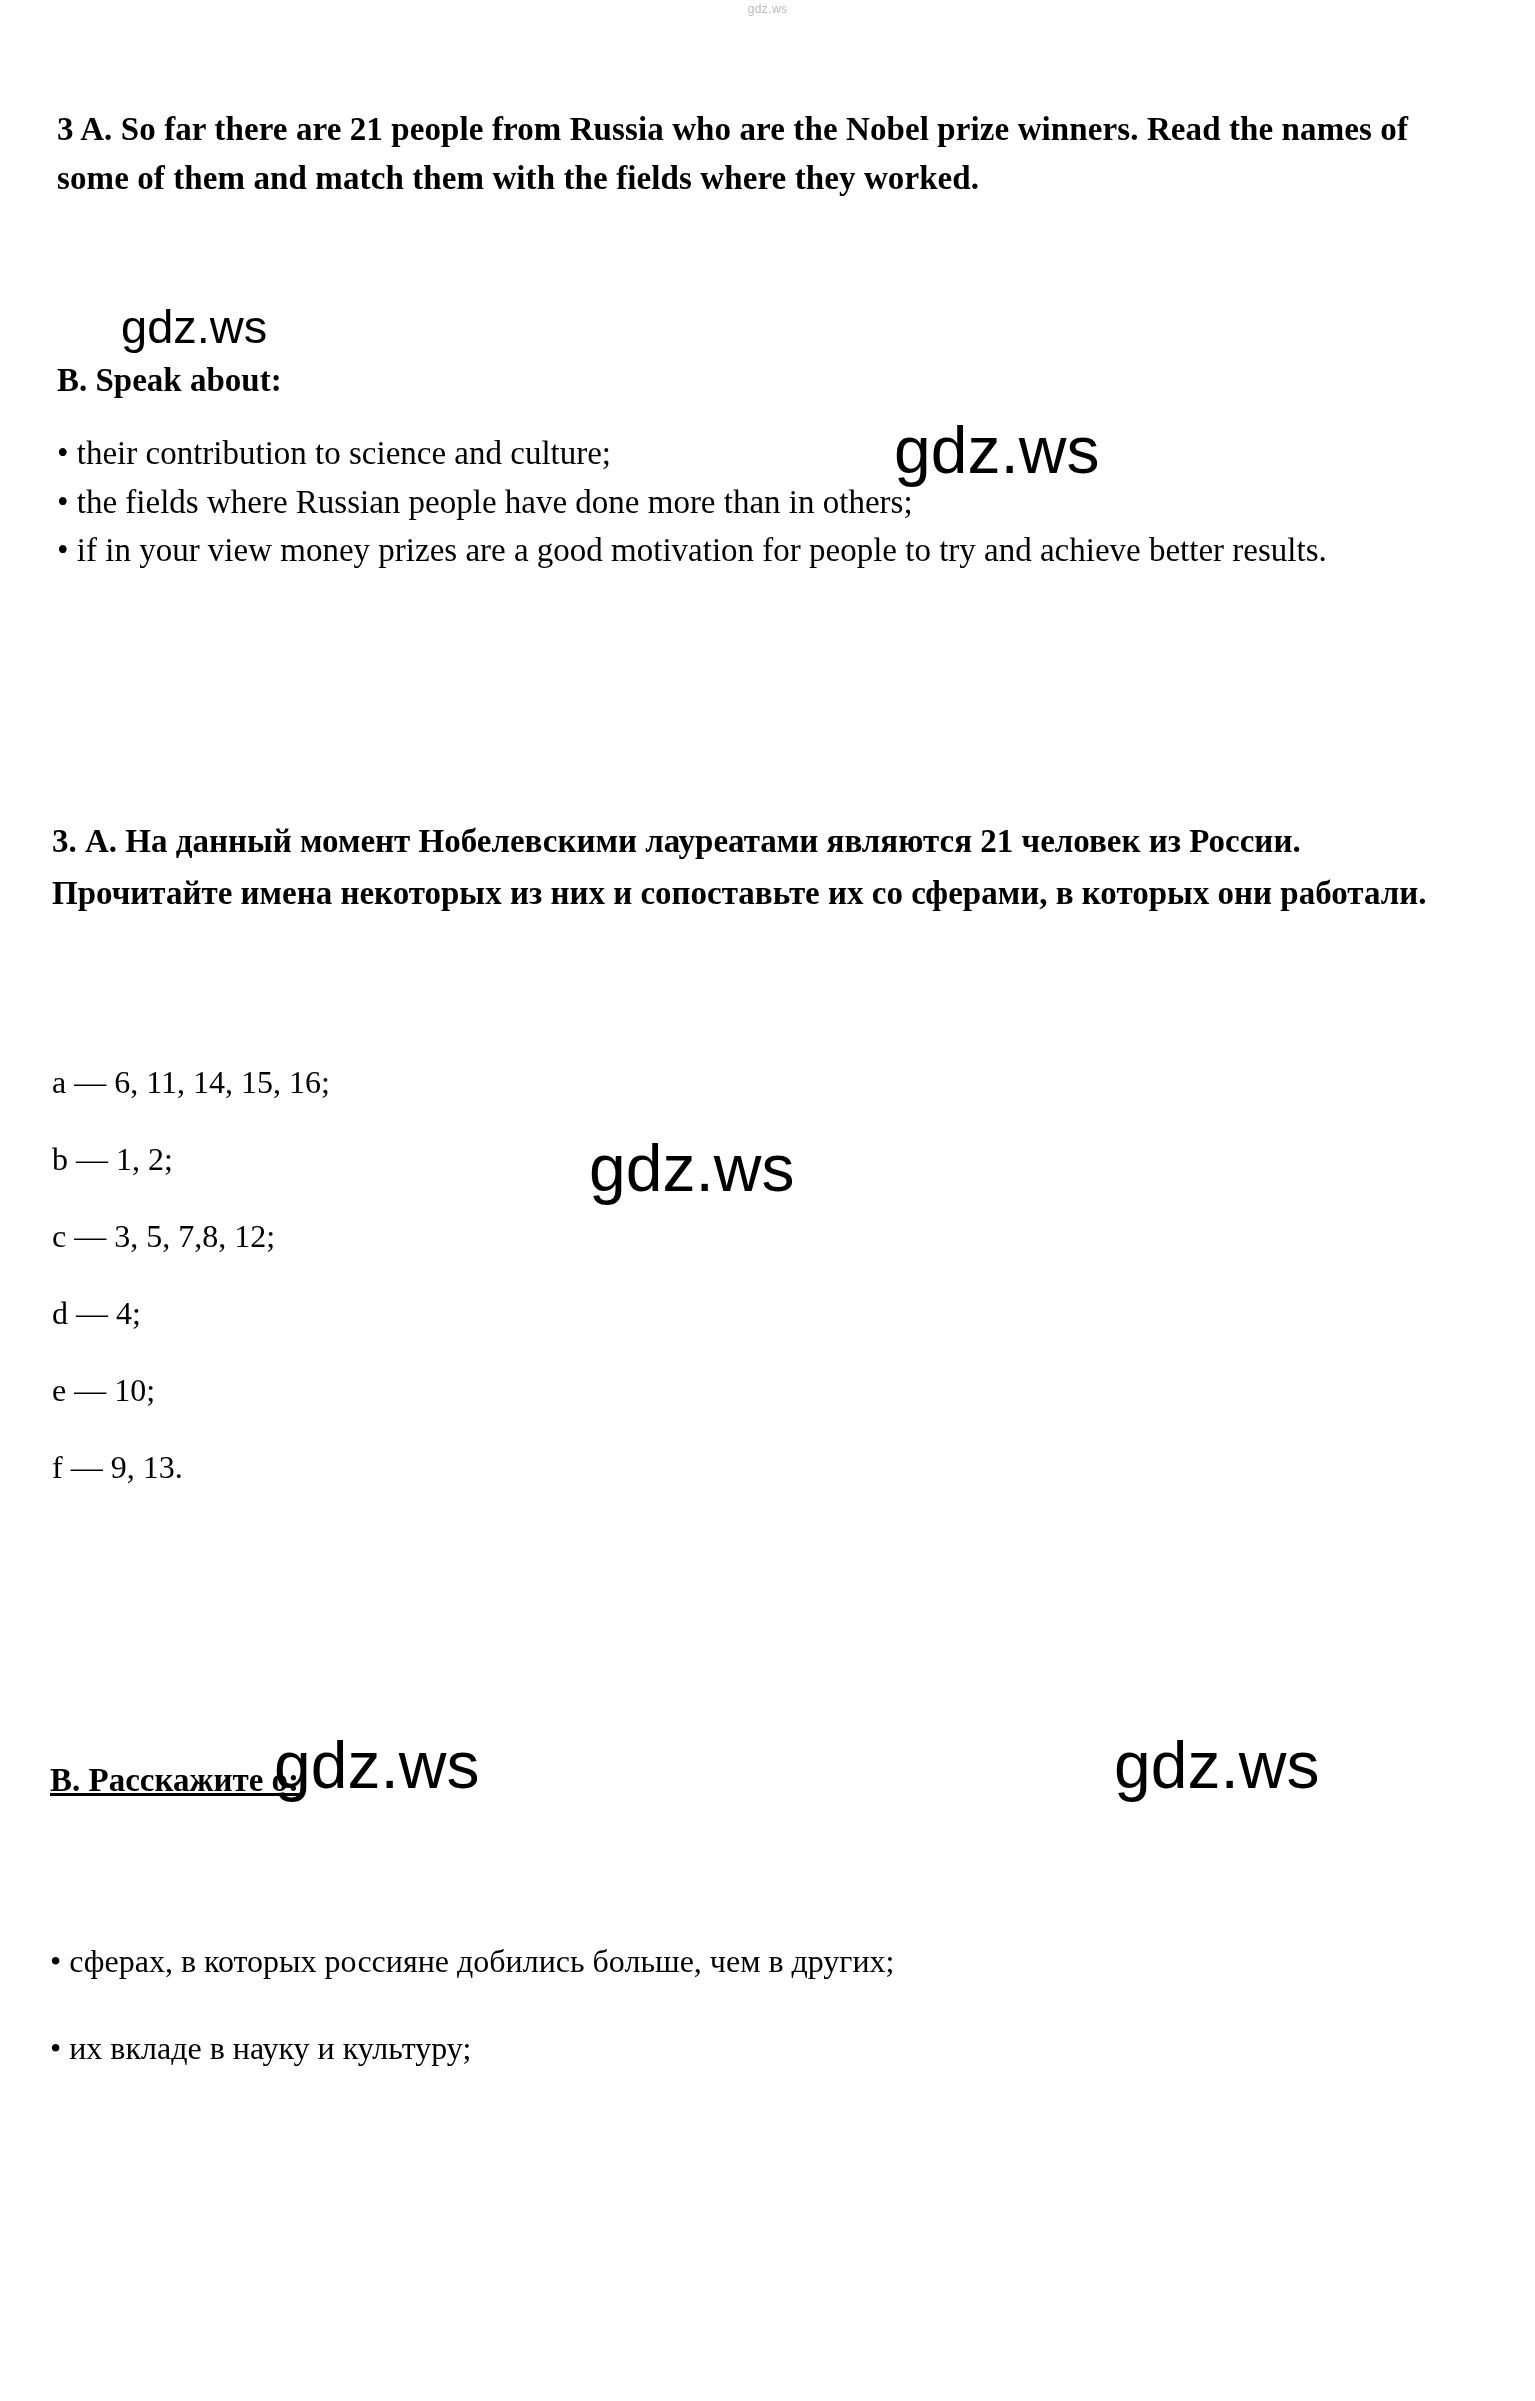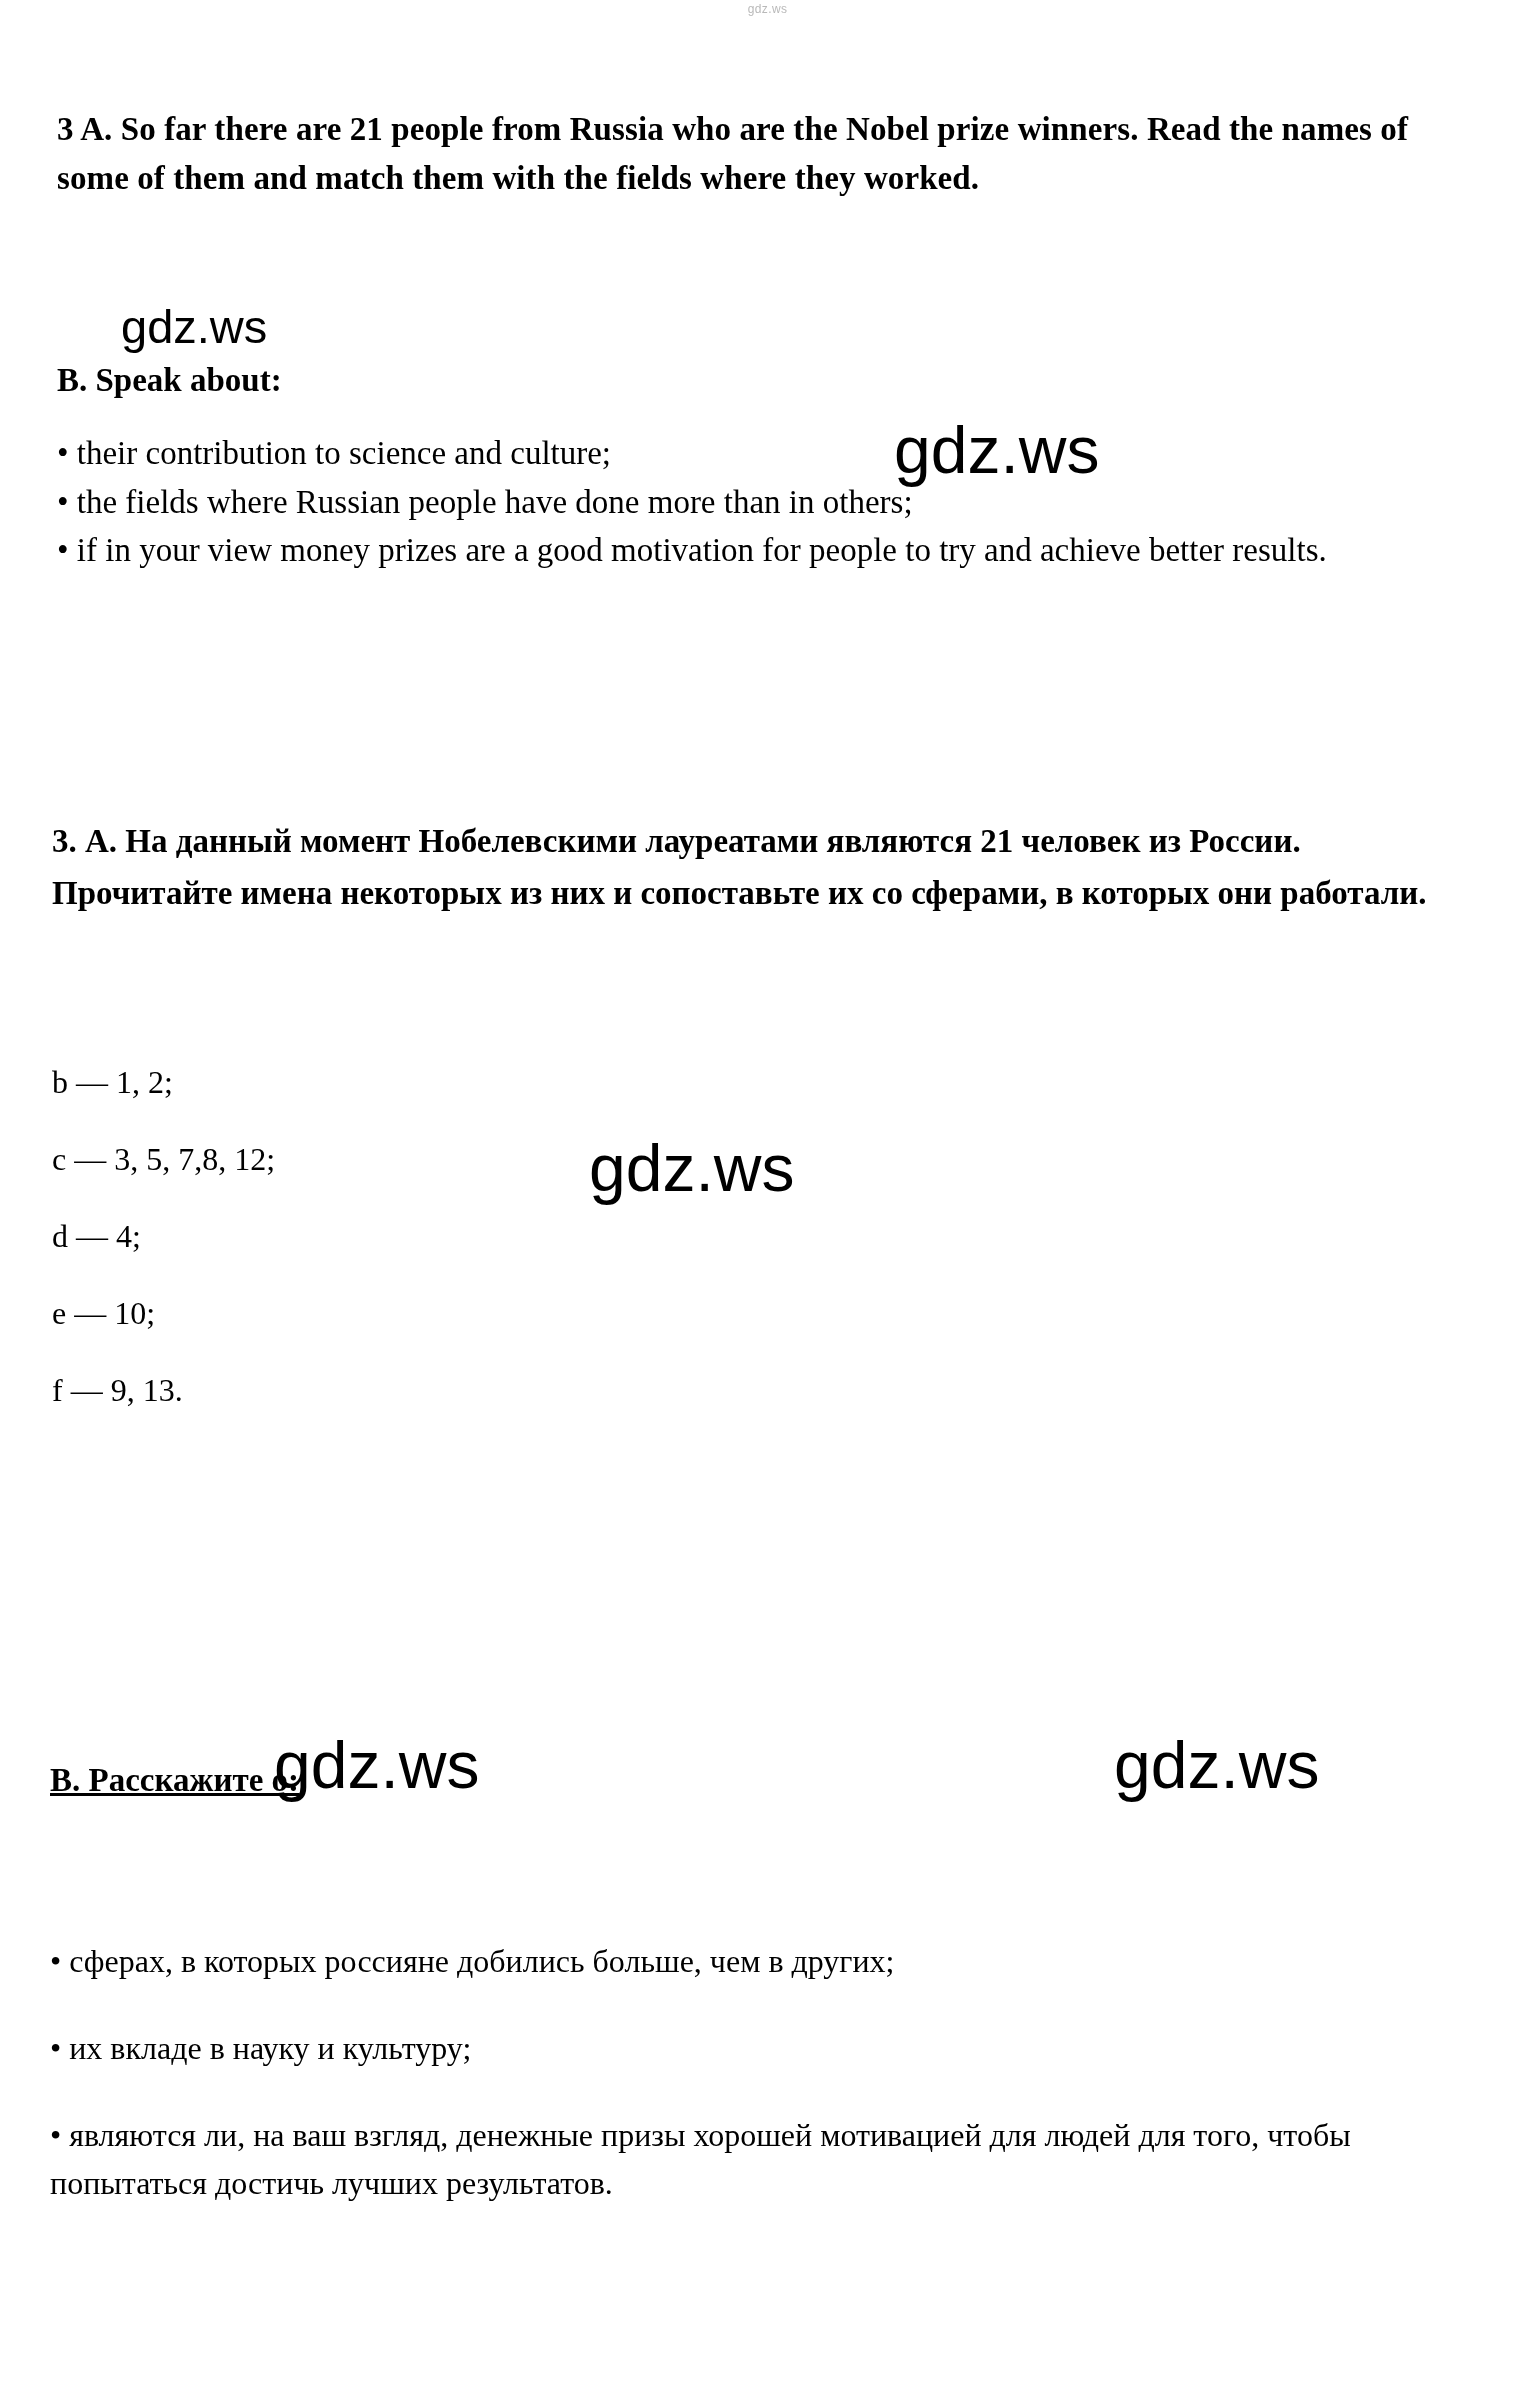--- a/index.html
+++ b/index.html
@@ -144,33 +144,33 @@
 
   <div class="en-list">
     <div>• their contribution to science and culture;</div>
     <div>• the fields where Russian people have done more than in others;</div>
     <div class="wrap">• if in your view money prizes are a good motivation for people to try and achieve better results.</div>
   </div>
 
   <div class="ru-head">3. А. На данный момент Нобелевскими лауреатами являются 21 человек из России. Прочитайте имена некоторых из них и сопоставьте их со сферами, в которых они работали.</div>
 
   <div class="answers">
+    <div class="ans">a — 6, 11, 14, 15, 16;</div>
     <div class="ans">b — 1, 2;</div>
     <div class="ans">c — 3, 5, 7,8, 12;</div>
     <div class="ans">d — 4;</div>
     <div class="ans">e — 10;</div>
     <div class="ans">f — 9, 13.</div>
   </div>
 
   <div class="ru-sub">В. Расскажите о:</div>
 
   <div class="ru-list">
     <div class="item">• сферах, в которых россияне добились больше, чем в других;</div>
     <div class="item">• их вкладе в науку и культуру;</div>
-    <div class="item last">• являются ли, на ваш взгляд, денежные призы хорошей мотивацией для людей для того, чтобы попытаться достичь лучших результатов.</div>
   </div>
 
   <div class="wm wm1">gdz.ws</div>
   <div class="wm wm2">gdz.ws</div>
   <div class="wm wm3">gdz.ws</div>
   <div class="wm wm4">gdz.ws</div>
   <div class="wm wm5">gdz.ws</div>
 
 </div>
 

